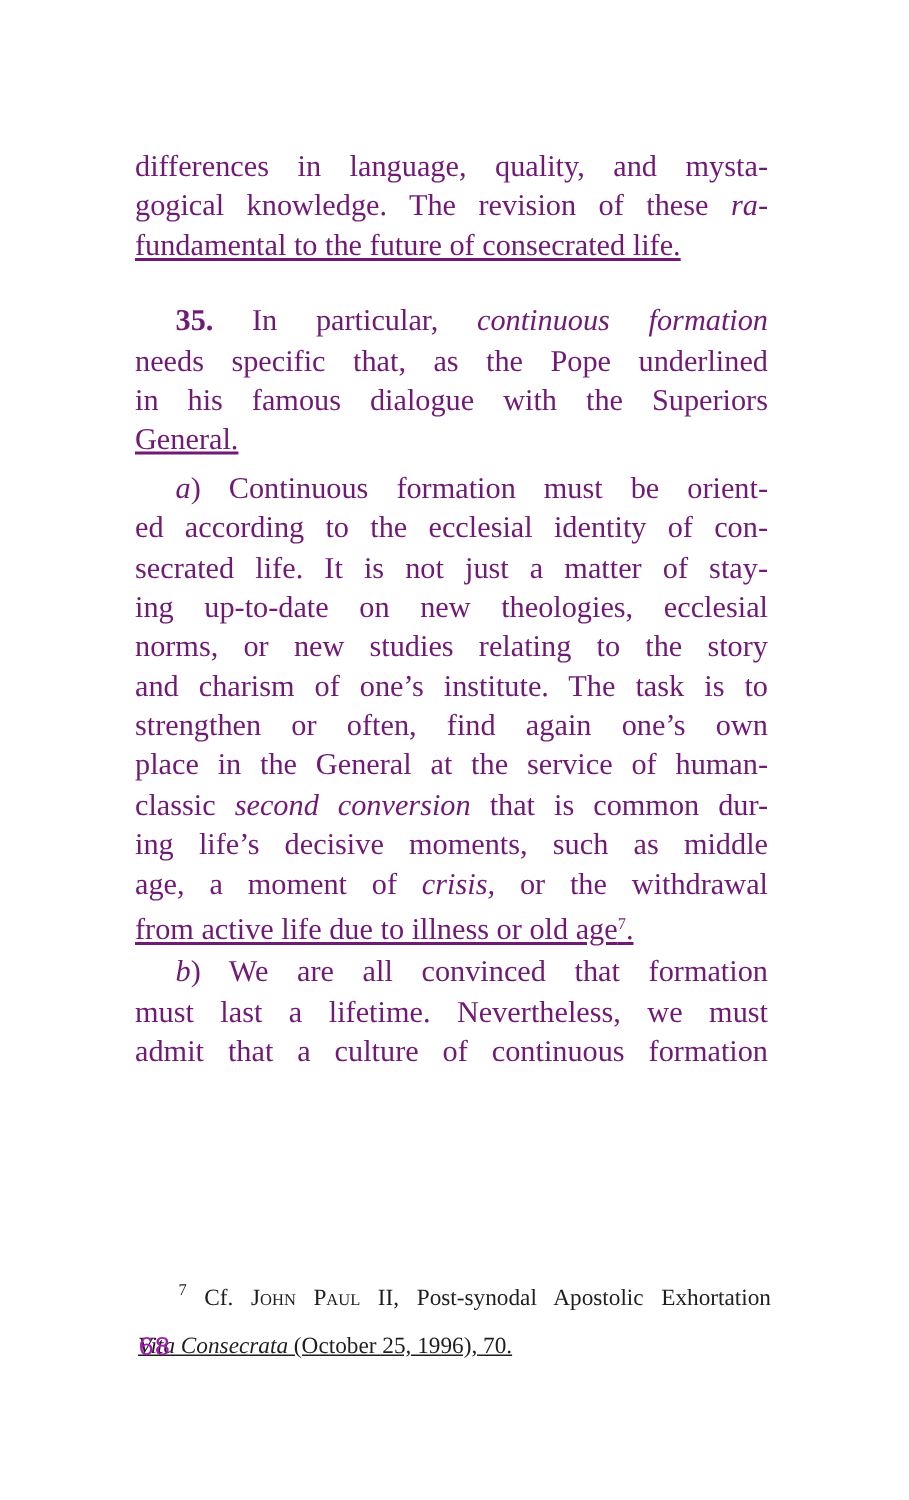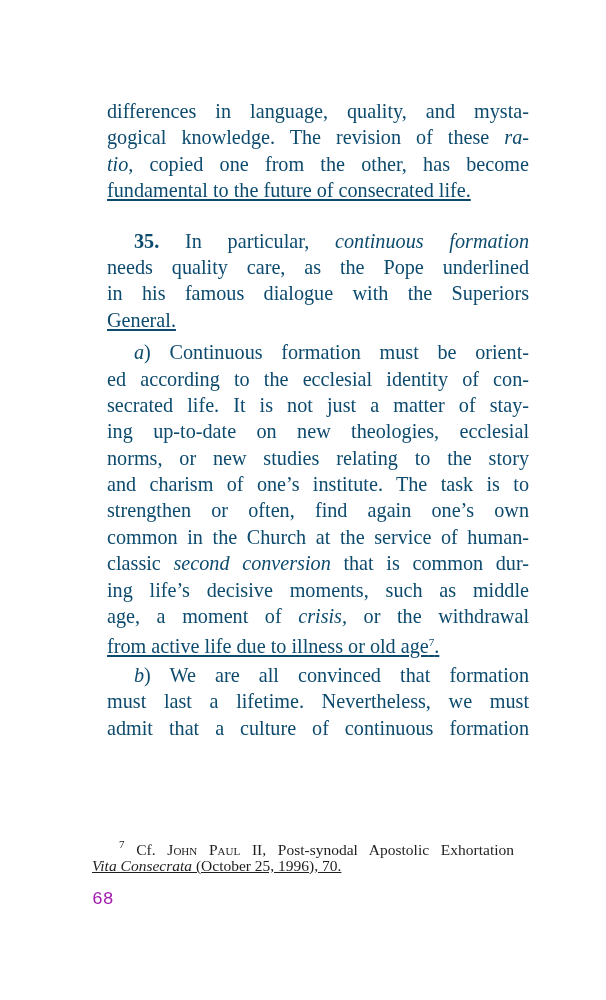--- a/index.html
+++ b/index.html
@@ -1,69 +1,68 @@
 <!DOCTYPE html>
 <html><head>
 <meta charset="utf-8">
 <style>
   html, body { margin: 0; padding: 0; background: #ffffff; }
   body { width: 606px; height: 1000px; position: relative; overflow: hidden; }
   .page {
-    position: absolute; left: 107px; top: 98px; width: 422px;
+    position: absolute; left: 90px; top: 98px; width: 422px;
     font-family: "Liberation Serif", "DejaVu Serif", serif;
-    color: #0c4a6e; font-size: 20.2px; line-height: 26.4px;
+    color: #701a75; font-size: 20.2px; line-height: 26.4px;
   }
   .line { display: block; white-space: nowrap; text-align: justify; text-align-last: justify; height: 26.4px; }
   .line.last { text-align-last: left; text-decoration: underline; }
   .indent { padding-left: 27px; }
   .gap-large { height: 24px; }
   .gap-small { height: 6px; }
   i, .it { font-style: italic; }
   .bold { font-weight: bold; }
   .sup { font-size: 11px; vertical-align: 7px; }
   .footnote { position: absolute; left: 92px; top: 833px; width: 422px;
     font-family: "Liberation Serif", "DejaVu Serif", serif; color: #1e1e1e;
     font-size: 15.5px; line-height: 22px; }
-  .footnote .line { height: 22px; }
+  .footnote .line { height: 22px; margin-top: 16px; }
   .sc { font-variant: small-caps; }
   .page-number { position: absolute; left: 92px; top: 889px;
     font-family: Liberation Mono, monospace; color: #a21caf; font-size: 18px; }
 </style>
 </head>
 <body>
 
 <div class="page">
 
   <div>
     <span class="line">differences in language, quality, and mysta-</span>
     <span class="line"><span>gogical knowledge. The revision of these </span><i>ra-</i></span>
-    <span class="line"><i>tio,</i><span> copied one from the other, has become</span></span>
     <span class="line last">fundamental to the future of consecrated life.</span>
   </div>
 
   <div class="gap-large"></div>
 
   <div>
     <span class="line indent"><span class="bold">35.</span><span> In particular, </span><i>continuous formation</i></span>
-    <span class="line">needs quality care, as the Pope underlined</span>
+    <span class="line">needs specific that, as the Pope underlined</span>
     <span class="line">in his famous dialogue with the Superiors</span>
     <span class="line last">General.</span>
   </div>
 
   <div class="gap-small"></div>
 
   <div>
     <span class="line indent"><i>a</i><span>)</span><span> Continuous formation must be orient-</span></span>
     <span class="line">ed according to the ecclesial identity of con-</span>
     <span class="line">secrated life. It is not just a matter of stay-</span>
     <span class="line">ing up-to-date on new theologies, ecclesial</span>
     <span class="line">norms, or new studies relating to the story</span>
     <span class="line">and charism of one’s institute. The task is to</span>
     <span class="line">strengthen or often, find again one’s own</span>
-    <span class="line">common in the Church at the service of human-</span>
+    <span class="line">place in the General at the service of human-</span>
     <span class="line"><span>classic </span><i>second conversion</i><span> that is common dur-</span></span>
     <span class="line">ing life’s decisive moments, such as middle</span>
     <span class="line"><span>age, a moment of </span><i>crisis,</i><span> or the withdrawal</span></span>
     <span class="line last"><span>from active life due to illness or old age</span><span class="sup">7</span><span>.</span></span>
   </div>
 
   <div class="gap-small"></div>
 
   <div>
     <span class="line indent"><i>b</i><span>)</span><span> We are all convinced that formation</span></span>

